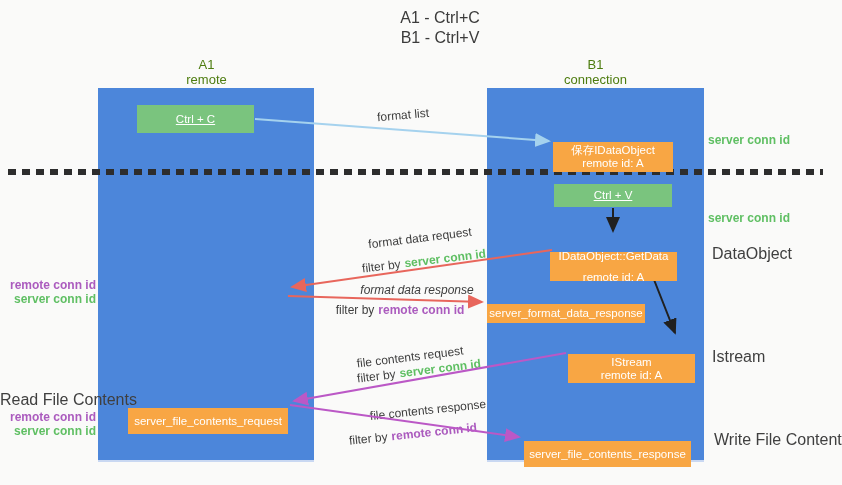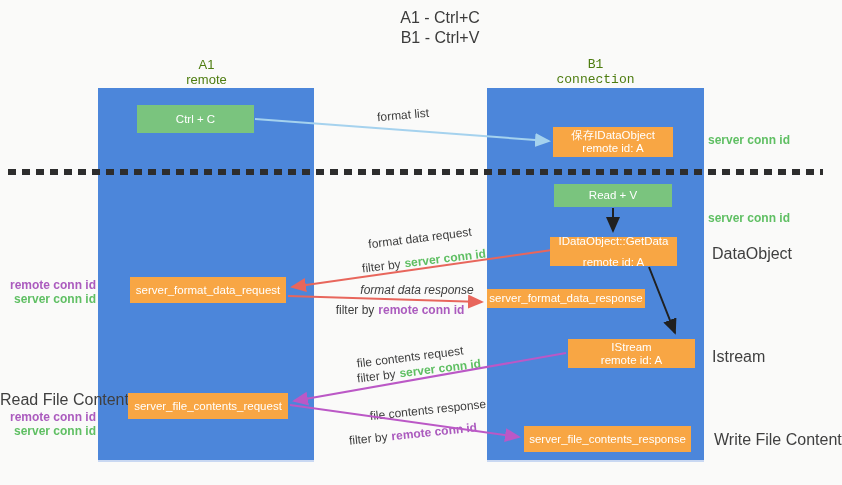--- a/index.html
+++ b/index.html
@@ -2,22 +2,22 @@
 <html><head>
 <meta charset="utf-8">
 <style>
   html,body{margin:0;padding:0;background:#fafaf9;font-family:"Liberation Sans",sans-serif;}
   #canvas{position:relative;width:842px;height:485px;background:#fafaf9;overflow:hidden;padding-left:33px;}
   .lane{position:absolute;top:88px;width:217px;height:372px;background:#4c86da;border-bottom:2px solid #c9d8f2;}
   .lane-header{position:absolute;top:57px;width:217px;text-align:center;font-size:13px;color:#4d7c0f;line-height:15px;}
   .title{position:absolute;left:340px;top:8px;width:200px;text-align:center;font-size:16px;color:#3b3b3b;line-height:20px;}
   .node{position:absolute;display:flex;flex-direction:column;align-items:center;justify-content:center;
         color:#fff;font-size:11.5px;line-height:13px;text-align:center;z-index:6;}
-  .node.orange{background:#f8a644;}
-  .node.green{background:#7ac47e;}
+  .node.orange{background:#f8a644;margin-top:15px;}
+  .node.green{background:#7ac47e;text-decoration:underline;}
   .flow-label{position:absolute;text-align:center;font-size:12px;color:#3e3e3e;white-space:nowrap;z-index:4;}
   .green-text{color:#5fbf63;font-weight:bold;}
   .purple-text{color:#ab5bbe;font-weight:bold;}
   .dark-text{color:#3e3e3e;}
   .side-label{position:absolute;font-size:16px;color:#3f3f3f;white-space:nowrap;}
   .side-label.bold-green{color:#5fbf63;font-weight:bold;font-size:12px;}
   .left-stack{position:absolute;left:0;width:96px;text-align:right;font-size:12px;font-weight:bold;line-height:14px;}
   .dotted-line{position:absolute;left:8px;top:169px;width:815px;height:6px;z-index:3;
       background:repeating-linear-gradient(to right,#2d2d2d 0,#2d2d2d 8px,transparent 8px,transparent 14px);}
   svg.arrows{position:absolute;left:0;top:0;z-index:5;pointer-events:none;}
@@ -30,21 +30,21 @@
 
   <div class="title">
     <div>A1 - Ctrl+C</div>
     <div>B1 - Ctrl+V</div>
   </div>
 
   <div class="lane-header" style="left:98px;">
     <div>A1</div>
     <div>remote</div>
   </div>
-  <div class="lane-header" style="left:487px;font-family:Liberation Mono, monospace;">
+  <div class="lane-header" style="left:487px;">
     <div>B1</div>
     <div>connection</div>
   </div>
 
   <div class="lane" style="left:98px;width:216px;"></div>
   <div class="lane" style="left:487px;"></div>
 
   <div class="dotted-line"></div>
 
   <svg class="arrows" width="842" height="485">
@@ -67,33 +67,30 @@
     <line x1="649" y1="267" x2="675" y2="333" stroke="#202020" stroke-width="2" marker-end="url(#ah-black)"></line>
     <line x1="552" y1="250" x2="292" y2="287" stroke="#e8665c" stroke-width="2" marker-end="url(#ah-red)"></line>
     <line x1="288" y1="296" x2="482" y2="302" stroke="#e8665c" stroke-width="2" marker-end="url(#ah-red)"></line>
     <line x1="566" y1="353" x2="294" y2="401" stroke="#bb58c6" stroke-width="2" marker-end="url(#ah-purple)"></line>
     <line x1="290" y1="405" x2="519" y2="437" stroke="#bb58c6" stroke-width="2" marker-end="url(#ah-purple)"></line>
   </svg>
 
   <div class="node green" style="left:137px;top:105px;width:117px;height:28px;">
     <span>Ctrl + C</span>
   </div>
-  <div class="node orange" style="left:130px;top:277px;width:156px;height:26px;">
-    <span>server_format_data_request</span>
-  </div>
   <div class="node orange" style="left:128px;top:393px;width:160px;height:26px;">
     <span>server_file_contents_request</span>
   </div>
 
   <div class="node orange" style="left:553px;top:127px;width:120px;height:30px;">
     <span>保存IDataObject</span>
     <span>remote id: A</span>
   </div>
   <div class="node green" style="left:554px;top:184px;width:118px;height:23px;">
-    <span>Read + V</span>
+    <span>Ctrl + V</span>
   </div>
   <div class="node orange" style="left:550px;top:237px;width:127px;height:29px;gap:8px;">
     <span>IDataObject::GetData</span>
     <span>remote id: A</span>
   </div>
   <div class="node orange" style="left:487px;top:289px;width:158px;height:19px;">
     <span>server_format_data_response</span>
   </div>
   <div class="node orange" style="left:568px;top:339px;width:127px;height:29px;">
     <span>IStream</span>

